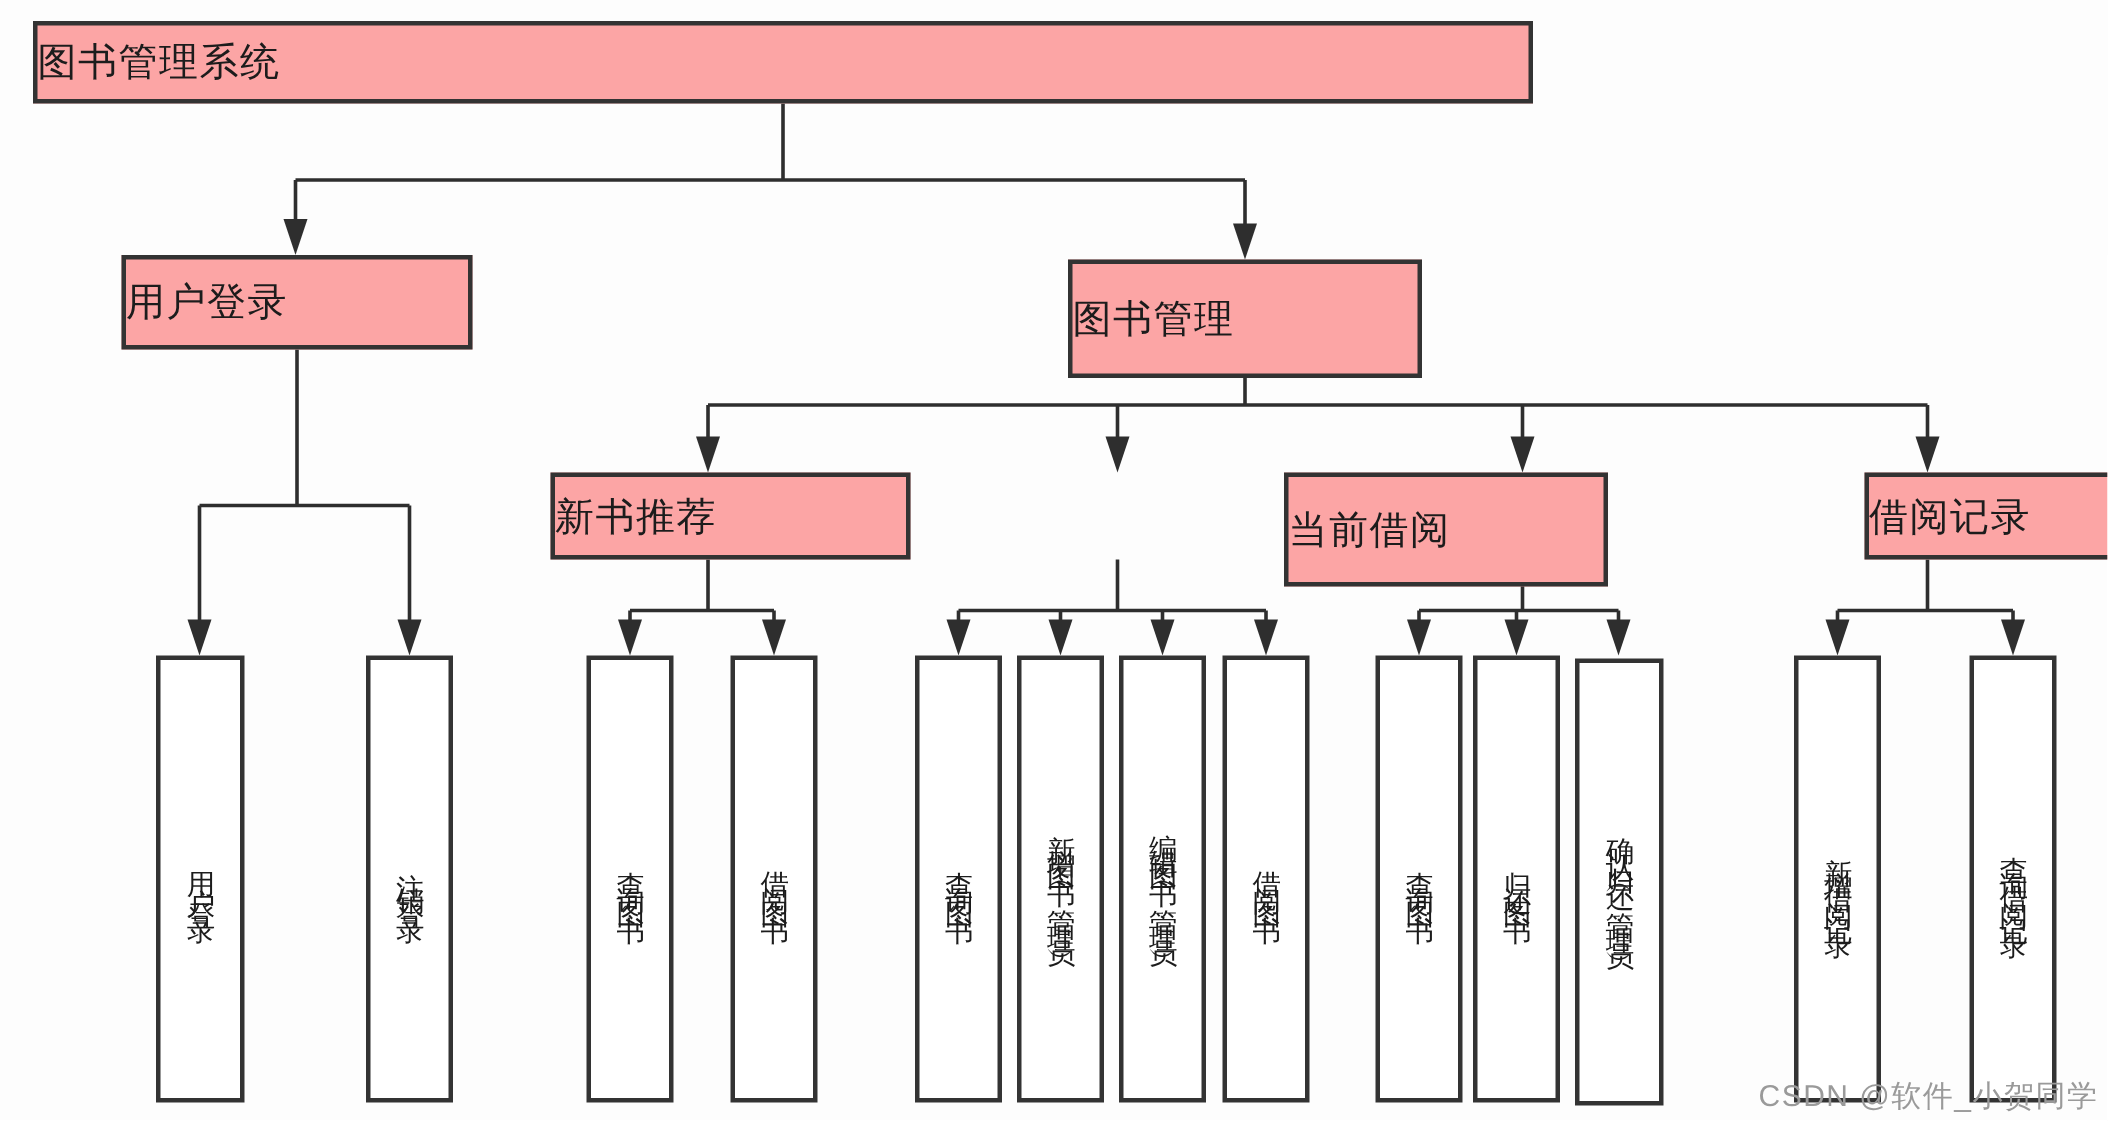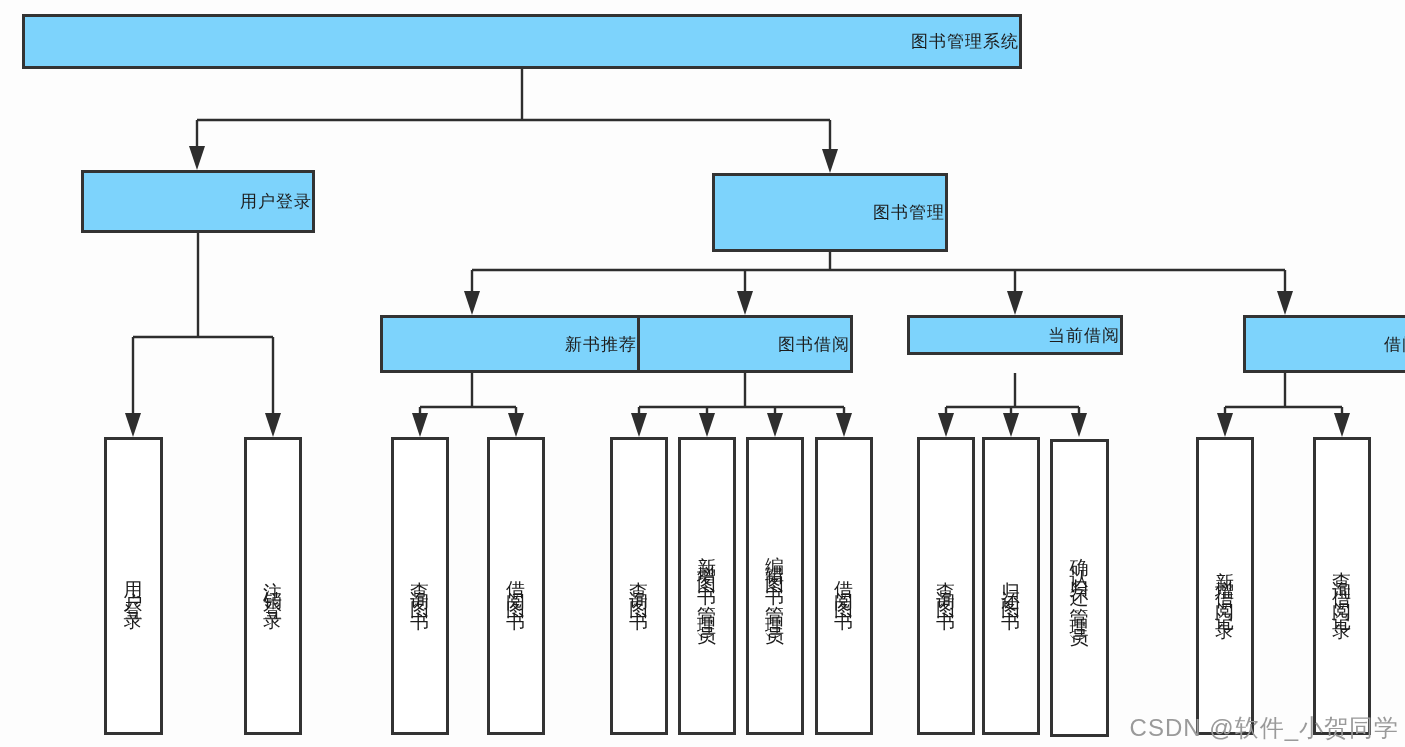--- a/index.html
+++ b/index.html
@@ -29,27 +29,27 @@
     stroke:var(--line);
     stroke-width:2.4;
     fill:none;
   }
   .wires polygon{
     fill:var(--line);
     stroke:none;
   }
   .node{
     position:absolute;
-    background:#7dd3fc;
+    background:#fca5a5;
     border:3px solid var(--box-border);
     display:flex;
     align-items:center;
-    justify-content:flex-end;
+    justify-content:flex-start;
     color:var(--text);
-    font-size:17px;
+    font-size:26px;
     letter-spacing:1px;
     white-space:nowrap;
   }
   .vnode{
     position:absolute;
     background:#ffffff;
     border:3px solid var(--box-border);
     display:flex;
     align-items:center;
     justify-content:center;
@@ -60,21 +60,21 @@
     text-orientation:mixed;
     font-size:19px;
     line-height:1;
     letter-spacing:10px;
     white-space:nowrap;
   }
   .watermark{
     position:absolute;
     right:6px;
     bottom:3px;
-    font-size:24px;
+    font-size:20px;
     color:var(--watermark);
     letter-spacing:1px;
     z-index:5;
   }
 </style>
 </head>
 <body>
 
 <div class="canvas">
 
@@ -144,27 +144,24 @@
     <span>图书管理系统</span>
   </div>
 
   <div class="node" style="left:81px;top:170px;width:234px;height:63px">
     <span>用户登录</span>
   </div>
   <div class="node" style="left:712px;top:173px;width:236px;height:79px">
     <span>图书管理</span>
   </div>
 
-  <div class="node" style="left:380px;top:315px;width:260px;height:58px">
+  <div class="node" style="left:367px;top:315px;width:240px;height:58px">
     <span>新书推荐</span>
   </div>
-  <div class="node" style="left:637px;top:315px;width:216px;height:58px">
-    <span>图书借阅</span>
-  </div>
-  <div class="node" style="left:907px;top:315px;width:216px;height:40px">
+  <div class="node" style="left:856px;top:315px;width:216px;height:76px">
     <span>当前借阅</span>
   </div>
   <div class="node" style="left:1243px;top:315px;width:216px;height:58px">
     <span>借阅记录</span>
   </div>
 
   <div class="vnode" style="left:104px;top:437px;width:59px;height:298px">
     <span class="vtext">用户登录</span>
   </div>
   <div class="vnode" style="left:244px;top:437px;width:58px;height:298px">

